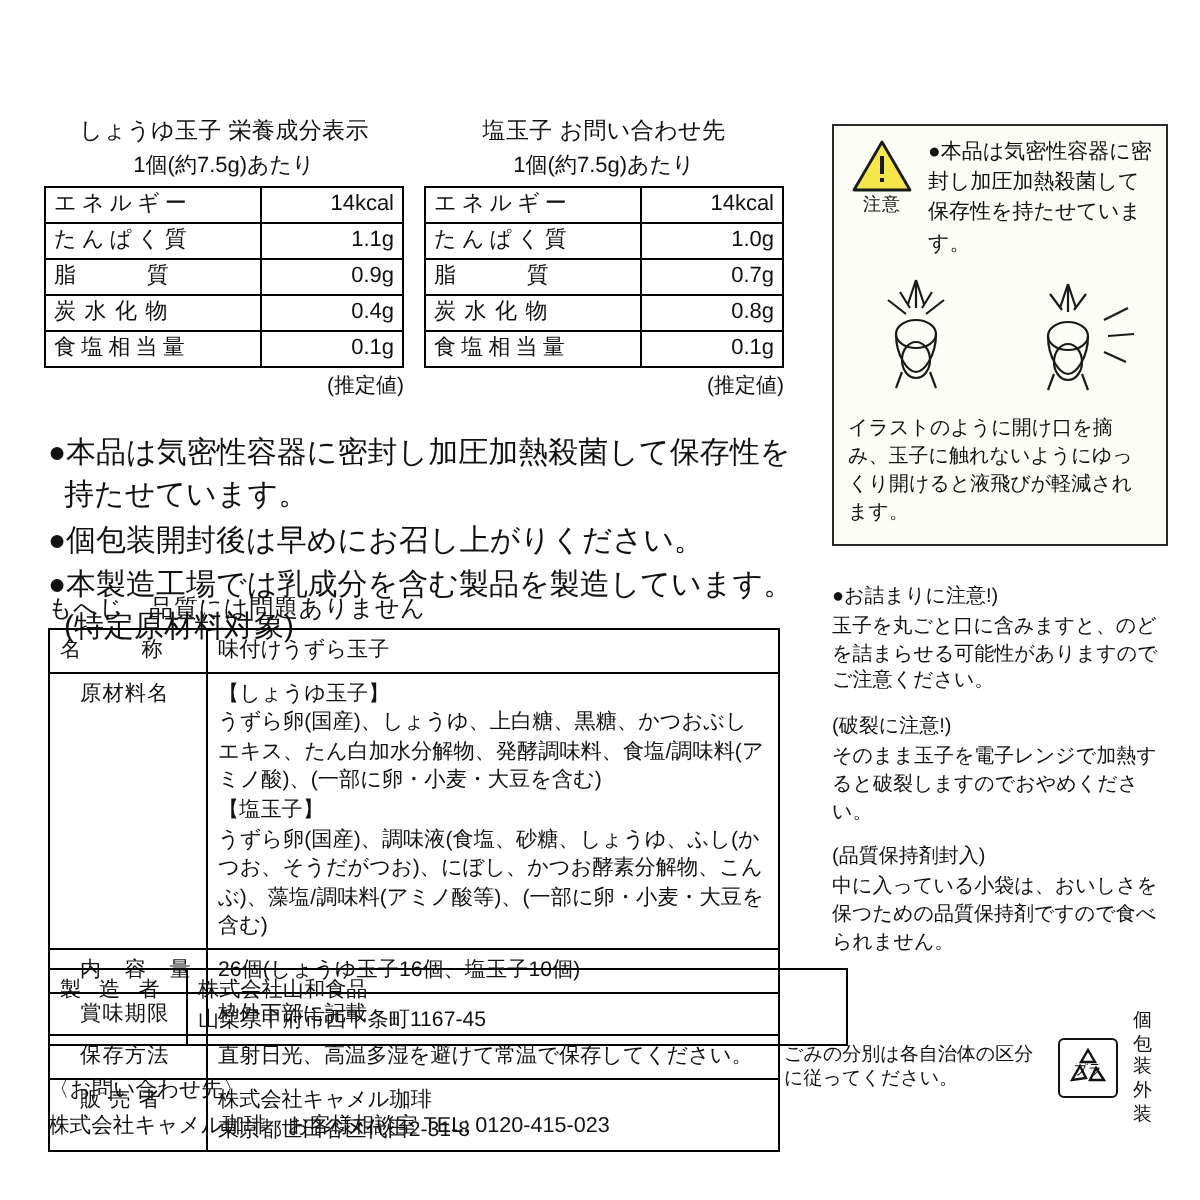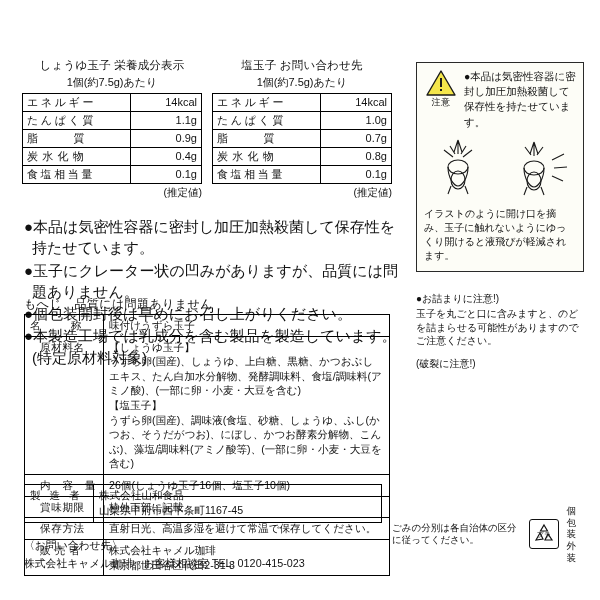--- a/index.html
+++ b/index.html
@@ -168,21 +168,21 @@
     white-space: nowrap;
     letter-spacing: 3px;
   }
   table.spec td.k.tight { letter-spacing: 0.6px; padding-left: 15px; }
 
   
   .maker-wrap {
     position: absolute;
     top: 484px;
     left: 24px;
-    width: 358px;
+    width: 400px;
   }
   table.maker {
     border-collapse: collapse;
     width: 100%;
     font-size: 10.6px;
     line-height: 1.45;
   }
   table.maker td {
     border: 1px solid #000;
     padding: 3px 5px;
@@ -348,21 +348,20 @@
           <path d="M103 53 L100 61 M117 53 L120 61"></path>
           <path d="M128 26 L140 20 M130 34 L143 33 M128 42 L139 47"></path>
         </g>
       </svg>
     </div>
     <div class="illust-cap">イラストのように開け口を摘み、玉子に触れないようにゆっくり開けると液飛びが軽減されます。</div>
   </div>
 
   <div class="bullets">
     <p>●本品は気密性容器に密封し加圧加熱殺菌して保存性を持たせています。</p>
-    <p>●玉子にクレーター状の凹みがありますが、品質には問題ありません。</p>
     <p>●個包装開封後は早めにお召し上がりください。</p>
     <p>●本製造工場では乳成分を含む製品を製造しています。(特定原材料対象)</p>
   </div>
 
   <div class="prod-line">もへじ　品質には問題ありません</div>
 
   <div class="spec-wrap">
     <table class="spec">
       <tbody>
         <tr>
@@ -414,20 +413,25 @@
     <div>株式会社キャメル珈琲　お客様相談室 TEL: 0120-415-023</div>
   </div>
 
   <div class="right-notes">
     <div class="rn-item">
       <div class="rn-head">●お詰まりに注意!)</div>
       <div>玉子を丸ごと口に含みますと、のどを詰まらせる可能性がありますのでご注意ください。</div>
     </div>
     <div class="rn-item">
       <div class="rn-head">(破裂に注意!)</div>
+      <div>そのまま玉子を電子レンジで加熱すると破裂しますのでおやめください。</div>
+    </div>
+    <div class="rn-item">
+      <div class="rn-head">(品質保持剤封入)</div>
+      <div>中に入っている小袋は、おいしさを保つための品質保持剤ですので食べられません。</div>
     </div>
   </div>
 
   <div class="gomi">
     <div class="gomi-text">ごみの分別は各自治体の区分に従ってください。</div>
     <div class="recycle-mark">
       <svg width="24" height="24" viewBox="0 0 24 24" aria-hidden="true">
         <path d="M12 3 L15.5 9 L8.5 9 Z" fill="none" stroke="#111" stroke-width="1.2"></path>
         <path d="M4 18 L8 11 L11 17 Z" fill="none" stroke="#111" stroke-width="1.2"></path>
         <path d="M20 18 L13 18 L16 12 Z" fill="none" stroke="#111" stroke-width="1.2"></path>

